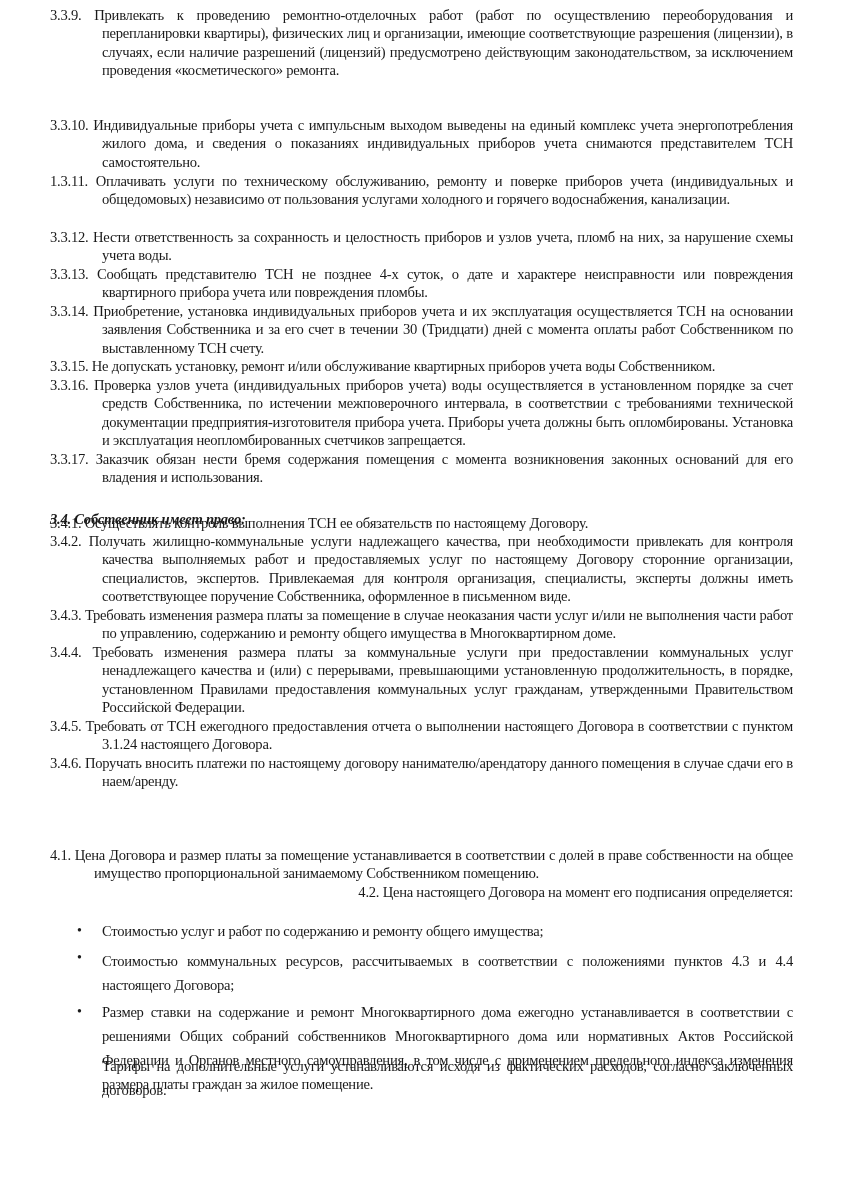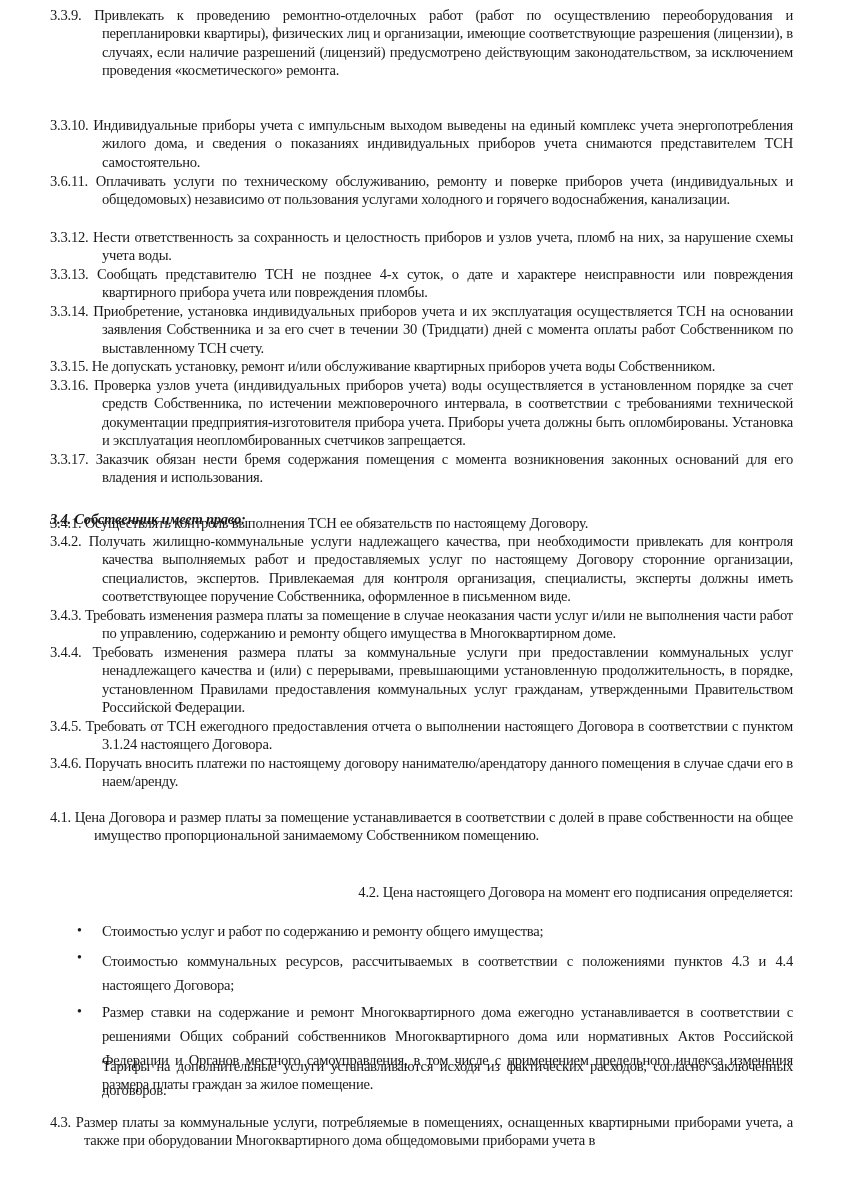--- a/index.html
+++ b/index.html
@@ -39,21 +39,21 @@
 </style>
 </head>
 <body>
 
 <div class="page">
 
   <div class="item" style="top:6px;"><span>3.3.9.</span> <span>Привлекать к проведению ремонтно-отделочных работ (работ по осуществлению переоборудования и перепланировки квартиры), физических лиц и организации, имеющие соответствующие разрешения (лицензии), в случаях, если наличие разрешений (лицензий) предусмотрено действующим законодательством, за исключением проведения «косметического» ремонта.</span></div>
 
   <div class="item" style="top:116px;"><span>3.3.10.</span> <span>Индивидуальные приборы учета с импульсным выходом выведены на единый комплекс учета энергопотребления жилого дома, и сведения о показаниях индивидуальных приборов учета снимаются представителем ТСН  самостоятельно.</span></div>
 
-  <div class="item" style="top:172px;"><span>3.6.11.</span> <span>Оплачивать услуги по техническому обслуживанию, ремонту и поверке приборов учета (индивидуальных и общедомовых) независимо от пользования услугами холодного и горячего водоснабжения, канализации.</span></div>
+  <div class="item" style="top:172px;"><span>1.3.11.</span> <span>Оплачивать услуги по техническому обслуживанию, ремонту и поверке приборов учета (индивидуальных и общедомовых) независимо от пользования услугами холодного и горячего водоснабжения, канализации.</span></div>
 
   <div class="item" style="top:228px;"><span>3.3.12.</span> <span>Нести ответственность за сохранность и целостность приборов и узлов учета, пломб на них, за нарушение схемы учета воды.</span></div>
 
   <div class="item" style="top:265px;"><span>3.3.13.</span> <span>Сообщать представителю ТСН не позднее 4-х суток, о дате и характере неисправности или повреждения квартирного прибора учета или повреждения пломбы.</span></div>
 
   <div class="item" style="top:302px;"><span>3.3.14.</span> <span>Приобретение, установка индивидуальных приборов учета и их эксплуатация осуществляется ТСН на основании заявления Собственника и за его счет в течении 30 (Тридцати) дней с момента оплаты работ Собственником по выставленному ТСН  счету.</span></div>
 
   <div class="item" style="top:357px;"><span>3.3.15.</span> <span>Не допускать установку, ремонт и/или обслуживание квартирных приборов учета воды Собственником.</span></div>
 
   <div class="item" style="top:376px;"><span>3.3.16.</span> <span>Проверка узлов учета (индивидуальных приборов учета) воды осуществляется в установленном порядке за счет средств Собственника, по истечении межповерочного интервала, в соответствии с требованиями технической документации предприятия-изготовителя прибора учета. Приборы учета должны быть опломбированы. Установка и эксплуатация неопломбированных счетчиков запрещается.</span></div>
@@ -68,30 +68,29 @@
 
   <div class="item" style="top:606px;"><span>3.4.3.</span> <span>Требовать изменения размера платы за помещение в случае неоказания части услуг и/или не выполнения части работ по управлению, содержанию и ремонту общего имущества в Многоквартирном доме.</span></div>
 
   <div class="item" style="top:643px;"><span>3.4.4.</span> <span>Требовать изменения размера платы за коммунальные услуги при предоставлении коммунальных услуг ненадлежащего качества и (или) с перерывами, превышающими установленную продолжительность, в порядке, установленном Правилами предоставления коммунальных услуг гражданам, утвержденными Правительством Российской Федерации.</span></div>
 
   <div class="item" style="top:717px;"><span>3.4.5.</span> <span>Требовать от ТСН ежегодного предоставления отчета о выполнении настоящего Договора в соответствии с пунктом 3.1.24 настоящего Договора.</span></div>
 
   <div class="item" style="top:754px;"><span>3.4.6.</span> <span>Поручать вносить платежи по настоящему договору нанимателю/арендатору данного помещения в случае сдачи его в наем/аренду.</span></div>
 
 
-  <div class="item i41" style="top:808px;"><span>4.1.</span> <span>Цена Договора и размер платы за помещение устанавливается в соответствии с долей в праве собственности на общее имущество пропорциональной занимаемому Собственником помещению.</span></div>
+  <div class="item i41" style="top:846px;"><span>4.1.</span> <span>Цена Договора и размер платы за помещение устанавливается в соответствии с долей в праве собственности на общее имущество пропорциональной занимаемому Собственником помещению.</span></div>
 
   <div class="plain" style="top:883px;"><span>4.2.</span> <span>Цена настоящего Договора на момент его подписания определяется:</span></div>
 
   <span class="bullet-dot" style="top:922px;">•</span>
   <div class="bullet" style="top:922px;">Стоимостью услуг и работ по содержанию и ремонту общего имущества;</div>
 
   <span class="bullet-dot" style="top:949px;">•</span>
   <div class="bullet" style="top:949px; line-height:24px;">Стоимостью коммунальных ресурсов, рассчитываемых в соответствии с положениями пунктов 4.3 и 4.4 настоящего Договора;</div>
 
   <span class="bullet-dot" style="top:1003px;">•</span>
   <div class="bullet" style="top:1000px; line-height:24px;">Размер ставки на содержание и ремонт Многоквартирного дома ежегодно устанавливается в соответствии с решениями Общих собраний собственников Многоквартирного дома или нормативных Актов Российской Федерации и Органов местного самоуправления, в том числе с применением предельного индекса изменения размера платы граждан за жилое помещение.</div>
 
   <div class="tariff" style="top:1054px; line-height:24px;">Тарифы на дополнительные услуги устанавливаются исходя из фактических расходов, согласно заключенных договоров.</div>
 
-  <div class="item i43" style="top:1113px;"><span>4.3.</span> <span>Размер платы за коммунальные услуги, потребляемые в помещениях, оснащенных квартирными приборами учета, а также при оборудовании Многоквартирного дома общедомовыми приборами учета в</span></div>
 
 </div>
 
 </body></html>

